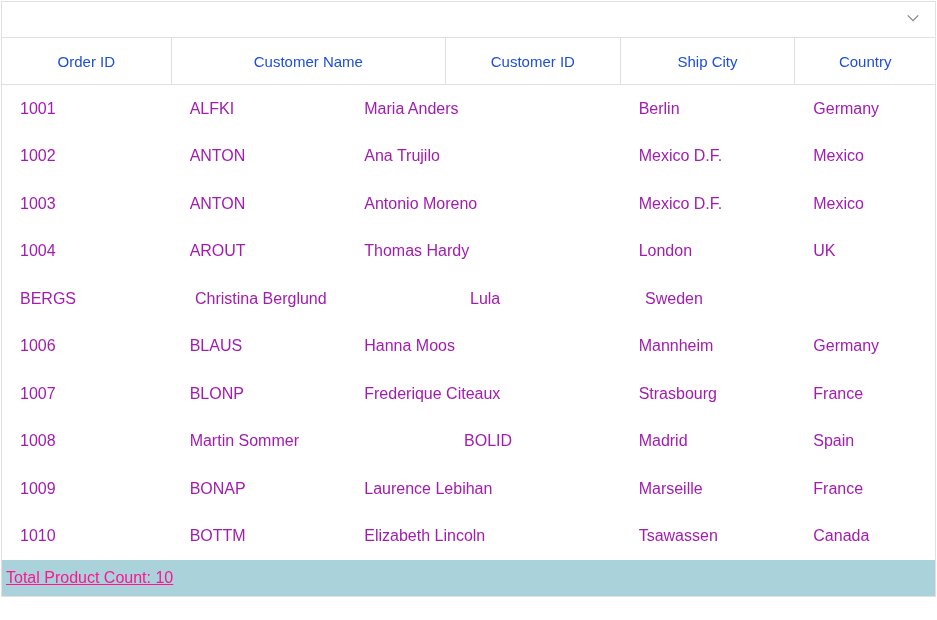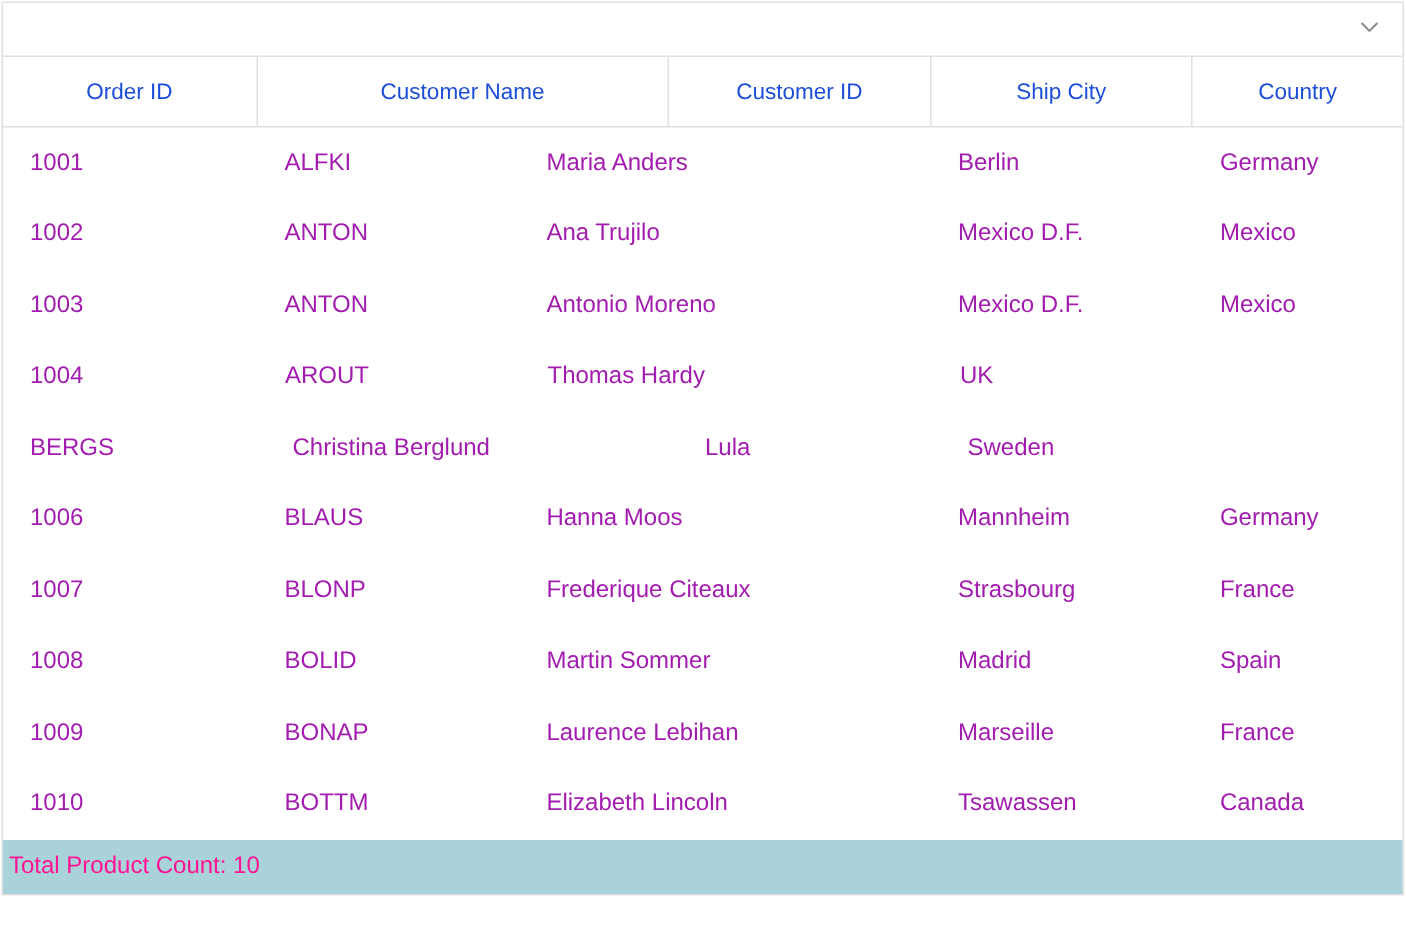--- a/index.html
+++ b/index.html
@@ -78,20 +78,21 @@
   .col-country { width: 140px; }
 
   .footer {
     height: 36px;
     background: #a9d2da;
     color: #ff1493;
     font-size: 16px;
     display: flex;
     align-items: center;
     padding-left: 4px;
+    text-decoration: underline;
   }
 </style>
 </head>
 <body>
 
 <div class="grid-container">
   <div class="top-bar">
     <div class="chevron-btn">
       <span>
         <svg viewBox="0 0 16 16">
@@ -128,20 +129,21 @@
         <div class="cell col-orderid">1003</div>
         <div class="cell col-customerid">ANTON</div>
         <div class="cell col-customername">Antonio Moreno</div>
         <div class="cell col-shipcity">Mexico D.F.</div>
         <div class="cell col-country">Mexico</div>
       </div>
       <div class="row">
         <div class="cell col-orderid">1004</div>
         <div class="cell col-customerid">AROUT</div>
         <div class="cell col-customername">Thomas Hardy</div>
+        <div class="cell col-shipcity">London</div>
         <div class="cell col-country">UK</div>
       </div>
       <div class="row">
         <div class="cell col-customerid">BERGS</div>
         <div class="cell col-customername">Christina Berglund</div>
         <div class="cell col-shipcity">Lula</div>
         <div class="cell col-country">Sweden</div>
       </div>
       <div class="row">
         <div class="cell col-orderid">1006</div>
@@ -152,22 +154,22 @@
       </div>
       <div class="row">
         <div class="cell col-orderid">1007</div>
         <div class="cell col-customerid">BLONP</div>
         <div class="cell col-customername">Frederique Citeaux</div>
         <div class="cell col-shipcity">Strasbourg</div>
         <div class="cell col-country">France</div>
       </div>
       <div class="row">
         <div class="cell col-orderid">1008</div>
+        <div class="cell col-customername">Martin Sommer</div>
         <div class="cell col-customerid">BOLID</div>
-        <div class="cell col-customername">Martin Sommer</div>
         <div class="cell col-shipcity">Madrid</div>
         <div class="cell col-country">Spain</div>
       </div>
       <div class="row">
         <div class="cell col-orderid">1009</div>
         <div class="cell col-customerid">BONAP</div>
         <div class="cell col-customername">Laurence Lebihan</div>
         <div class="cell col-shipcity">Marseille</div>
         <div class="cell col-country">France</div>
       </div>

